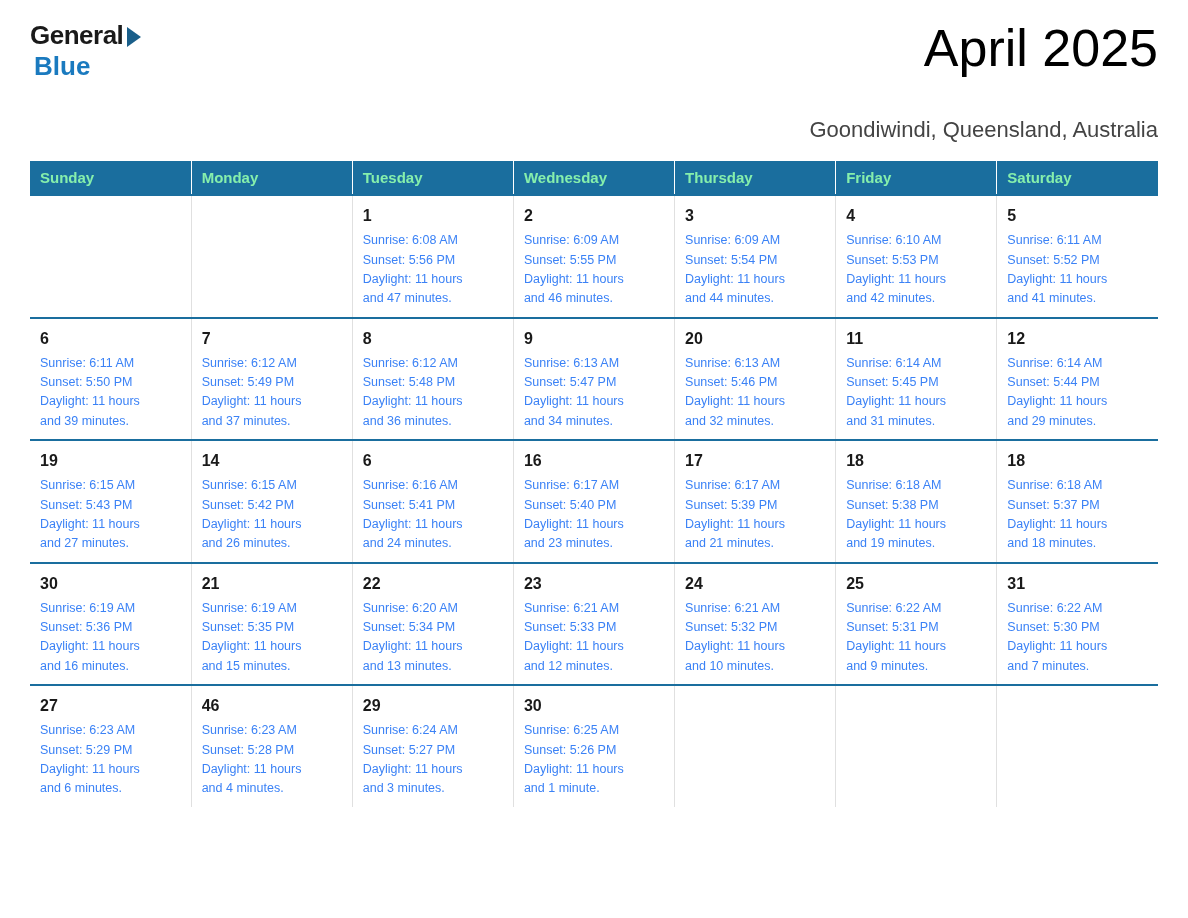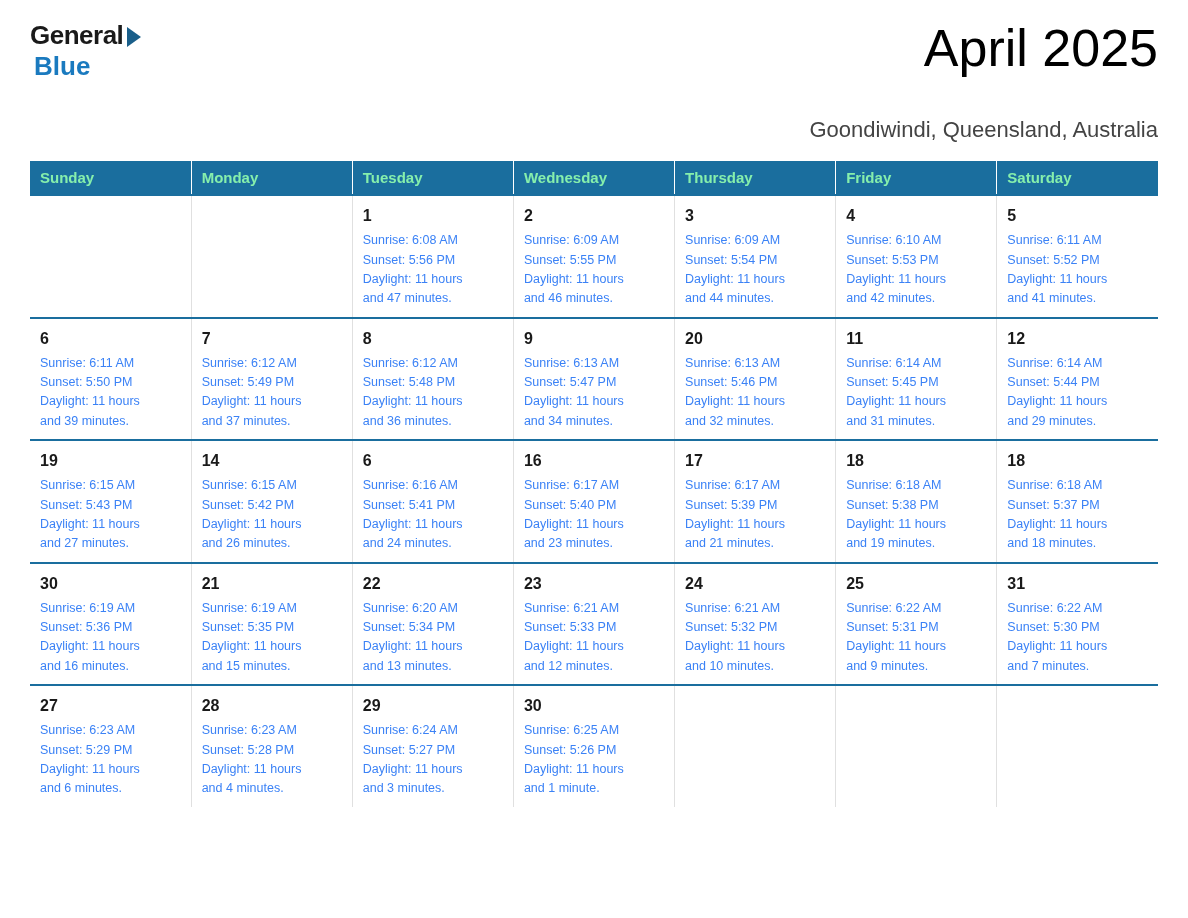--- a/index.html
+++ b/index.html
@@ -335,21 +335,21 @@
       </tr>
       <tr>
         <td>
           <span class="day-number">27</span>
           <div class="day-info" style="white-space: pre-line;">Sunrise: 6:23 AM
 Sunset: 5:29 PM
 Daylight: 11 hours
 and 6 minutes.</div>
         </td>
         <td>
-          <span class="day-number">28</span>
+          <span class="day-number">46</span>
           <div class="day-info" style="white-space: pre-line;">Sunrise: 6:23 AM
 Sunset: 5:28 PM
 Daylight: 11 hours
 and 4 minutes.</div>
         </td>
         <td>
           <span class="day-number">29</span>
           <div class="day-info" style="white-space: pre-line;">Sunrise: 6:24 AM
 Sunset: 5:27 PM
 Daylight: 11 hours

